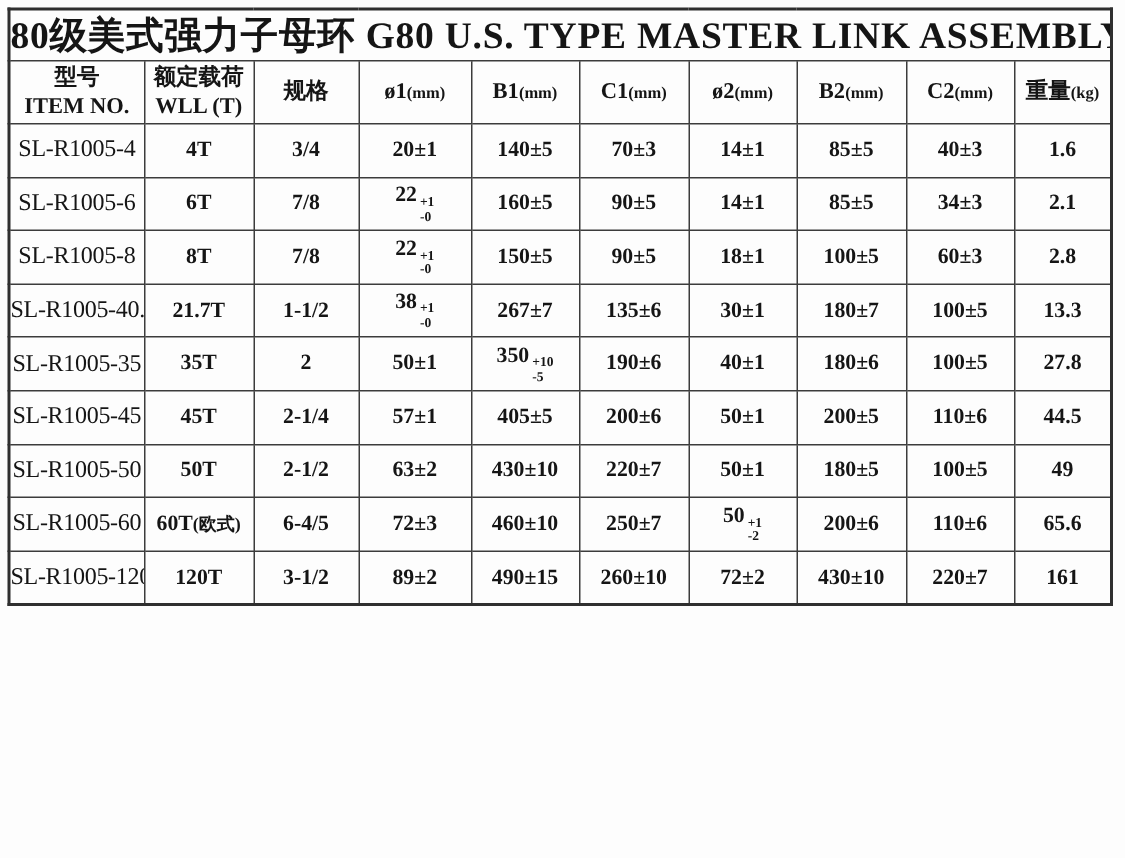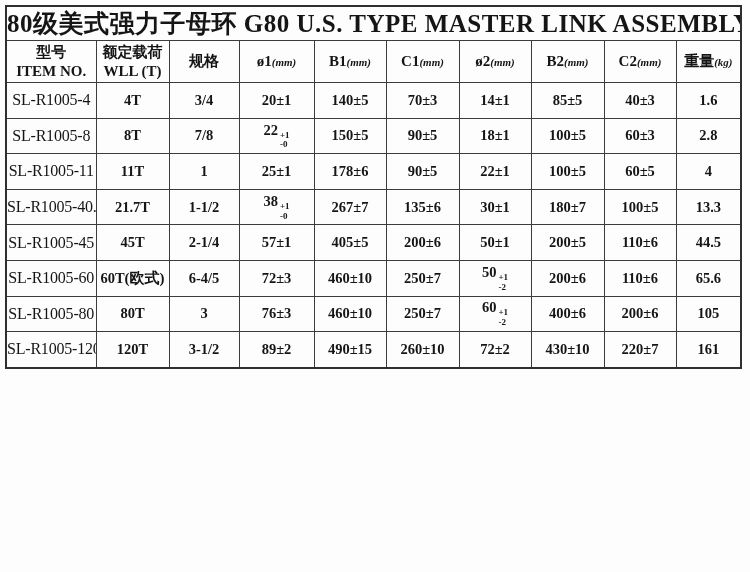--- a/index.html
+++ b/index.html
@@ -18,24 +18,24 @@
     border:1.6px solid #3c3c3c;
     text-align:center;vertical-align:middle;padding:0;
     overflow:hidden;white-space:nowrap;
   }
   table{border:2.5px solid #2f2f2f;}
   .title-row th{
     height:31px;font-size:25px;font-weight:bold;letter-spacing:0.5px;
   }
   .header-row th{height:41px;font-size:15px;font-weight:bold;line-height:1.25;}
   .header-row .hl{display:block;}
-  .header-row .unit{font-size:11px;font-weight:bold;font-style:italic;}
+  .header-row .unit{font-size:11px;font-weight:bold;}
   .data-row td{height:34.6px;font-size:14.5px;font-weight:bold;}
   .data-row td.item-col{font-weight:normal;font-size:16px;letter-spacing:-0.2px;}
-  .small-paren{font-size:15px;}
+  .small-paren{font-size:12px;}
   .tol{
     display:inline-flex;flex-direction:column;justify-content:center;
     font-size:9px;line-height:1.1;margin-left:2px;vertical-align:-3px;
     text-align:left;font-weight:bold;
   }
 </style>
 </head>
 <body>
 
 <div class="sheet">
@@ -98,102 +98,117 @@
           <td class="">3/4</td>
           <td class="">20±1</td>
           <td class="">140±5</td>
           <td class="">70±3</td>
           <td class="">14±1</td>
           <td class="">85±5</td>
           <td class="">40±3</td>
           <td class="">1.6</td>
         </tr>
         <tr class="data-row">
+          <td class="item-col">SL-R1005-6</td>
+          <td class="">6T</td>
+          <td class="">7/8</td>
+          <td class="">22<span class="tol">
+              <span>+1</span>
+              <span>-0</span>
+            </span></td>
+          <td class="">160±5</td>
+          <td class="">90±5</td>
+          <td class="">14±1</td>
+          <td class="">85±5</td>
+          <td class="">34±3</td>
+          <td class="">2.1</td>
+        </tr>
+        <tr class="data-row">
           <td class="item-col">SL-R1005-8</td>
           <td class="">8T</td>
           <td class="">7/8</td>
           <td class="">22<span class="tol">
               <span>+1</span>
               <span>-0</span>
             </span></td>
           <td class="">150±5</td>
           <td class="">90±5</td>
           <td class="">18±1</td>
           <td class="">100±5</td>
           <td class="">60±3</td>
           <td class="">2.8</td>
         </tr>
         <tr class="data-row">
-          <td class="item-col">SL-R1005-11</td>
-          <td class="">11T</td>
-          <td class="">1</td>
-          <td class="">25±1</td>
-          <td class="">178±6</td>
-          <td class="">90±5</td>
-          <td class="">22±1</td>
-          <td class="">100±5</td>
-          <td class="">60±5</td>
-          <td class="">4</td>
-        </tr>
-        <tr class="data-row">
           <td class="item-col">SL-R1005-40.6</td>
           <td class="">21.7T</td>
           <td class="">1-1/2</td>
           <td class="">38<span class="tol">
               <span>+1</span>
               <span>-0</span>
             </span></td>
           <td class="">267±7</td>
           <td class="">135±6</td>
           <td class="">30±1</td>
           <td class="">180±7</td>
           <td class="">100±5</td>
           <td class="">13.3</td>
+        </tr>
+        <tr class="data-row">
+          <td class="item-col">SL-R1005-35</td>
+          <td class="">35T</td>
+          <td class="">2</td>
+          <td class="">50±1</td>
+          <td class="">350<span class="tol">
+              <span>+10</span>
+              <span>-5</span>
+            </span></td>
+          <td class="">190±6</td>
+          <td class="">40±1</td>
+          <td class="">180±6</td>
+          <td class="">100±5</td>
+          <td class="">27.8</td>
         </tr>
         <tr class="data-row">
           <td class="item-col">SL-R1005-45</td>
           <td class="">45T</td>
           <td class="">2-1/4</td>
           <td class="">57±1</td>
           <td class="">405±5</td>
           <td class="">200±6</td>
           <td class="">50±1</td>
           <td class="">200±5</td>
           <td class="">110±6</td>
           <td class="">44.5</td>
         </tr>
         <tr class="data-row">
+          <td class="item-col">SL-R1005-50</td>
+          <td class="">50T</td>
+          <td class="">2-1/2</td>
+          <td class="">63±2</td>
+          <td class="">430±10</td>
+          <td class="">220±7</td>
+          <td class="">50±1</td>
+          <td class="">180±5</td>
+          <td class="">100±5</td>
+          <td class="">49</td>
+        </tr>
+        <tr class="data-row">
           <td class="item-col">SL-R1005-60</td>
           <td class="">60T<span class="small-paren">(欧式)</span></td>
           <td class="">6-4/5</td>
           <td class="">72±3</td>
           <td class="">460±10</td>
           <td class="">250±7</td>
           <td class="">50<span class="tol">
               <span>+1</span>
               <span>-2</span>
             </span></td>
           <td class="">200±6</td>
           <td class="">110±6</td>
           <td class="">65.6</td>
-        </tr>
-        <tr class="data-row">
-          <td class="item-col">SL-R1005-80</td>
-          <td class="">80T</td>
-          <td class="">3</td>
-          <td class="">76±3</td>
-          <td class="">460±10</td>
-          <td class="">250±7</td>
-          <td class="">60<span class="tol">
-              <span>+1</span>
-              <span>-2</span>
-            </span></td>
-          <td class="">400±6</td>
-          <td class="">200±6</td>
-          <td class="">105</td>
         </tr>
         <tr class="data-row">
           <td class="item-col">SL-R1005-120</td>
           <td class="">120T</td>
           <td class="">3-1/2</td>
           <td class="">89±2</td>
           <td class="">490±15</td>
           <td class="">260±10</td>
           <td class="">72±2</td>
           <td class="">430±10</td>

